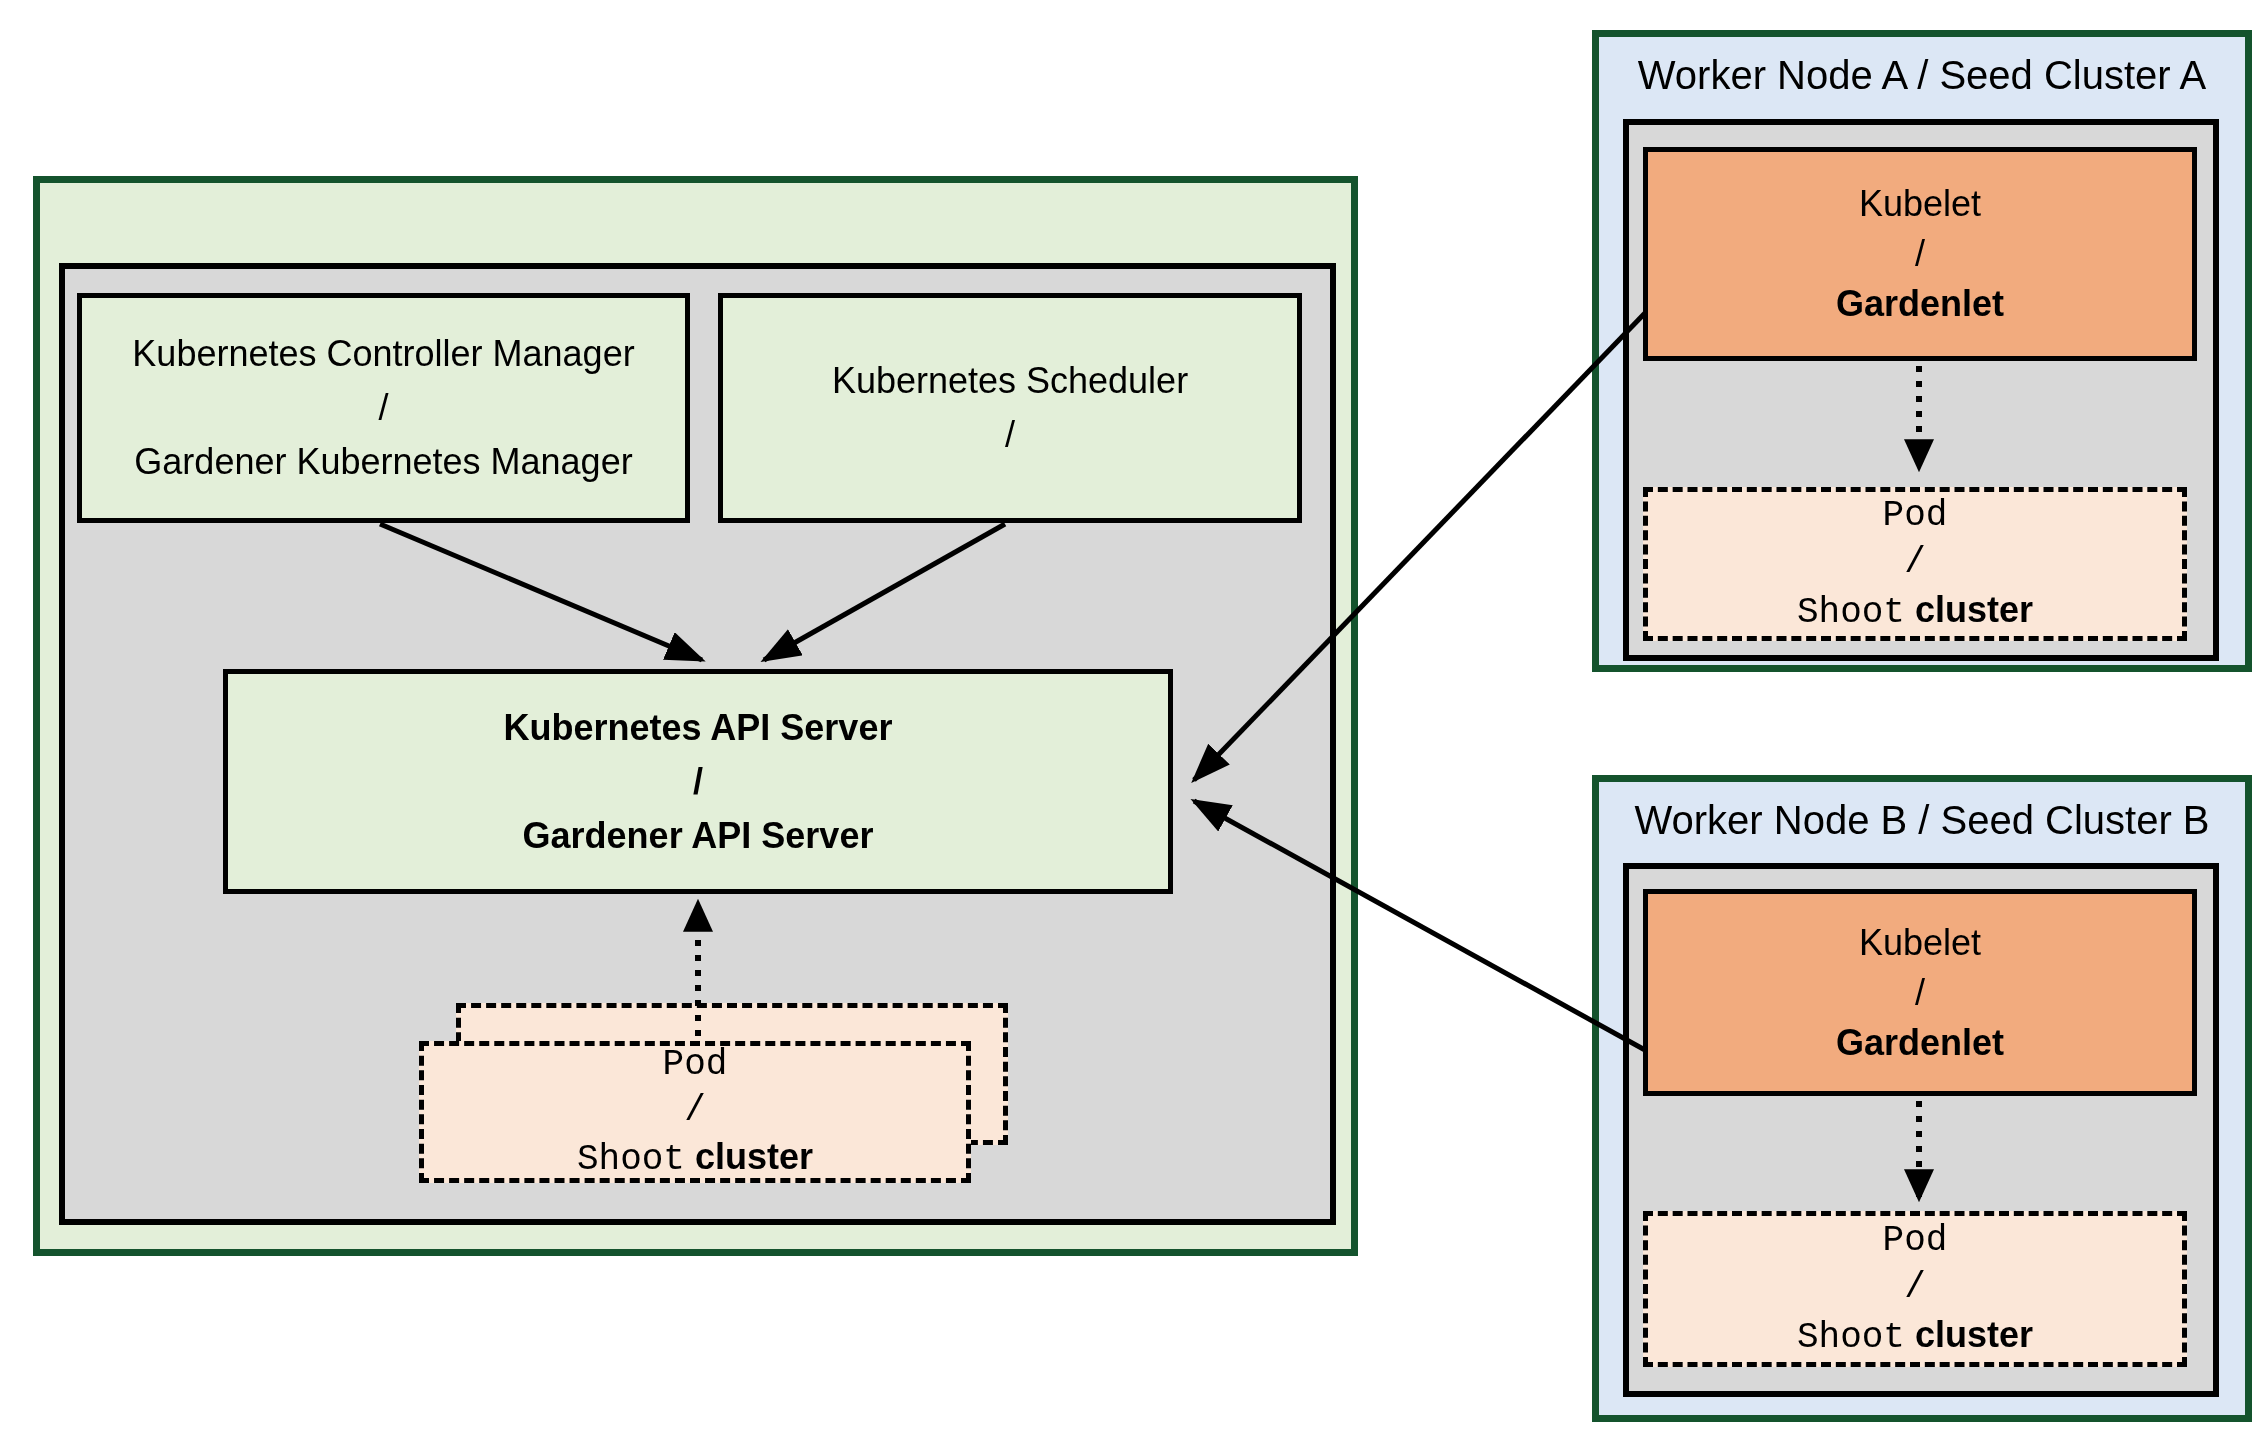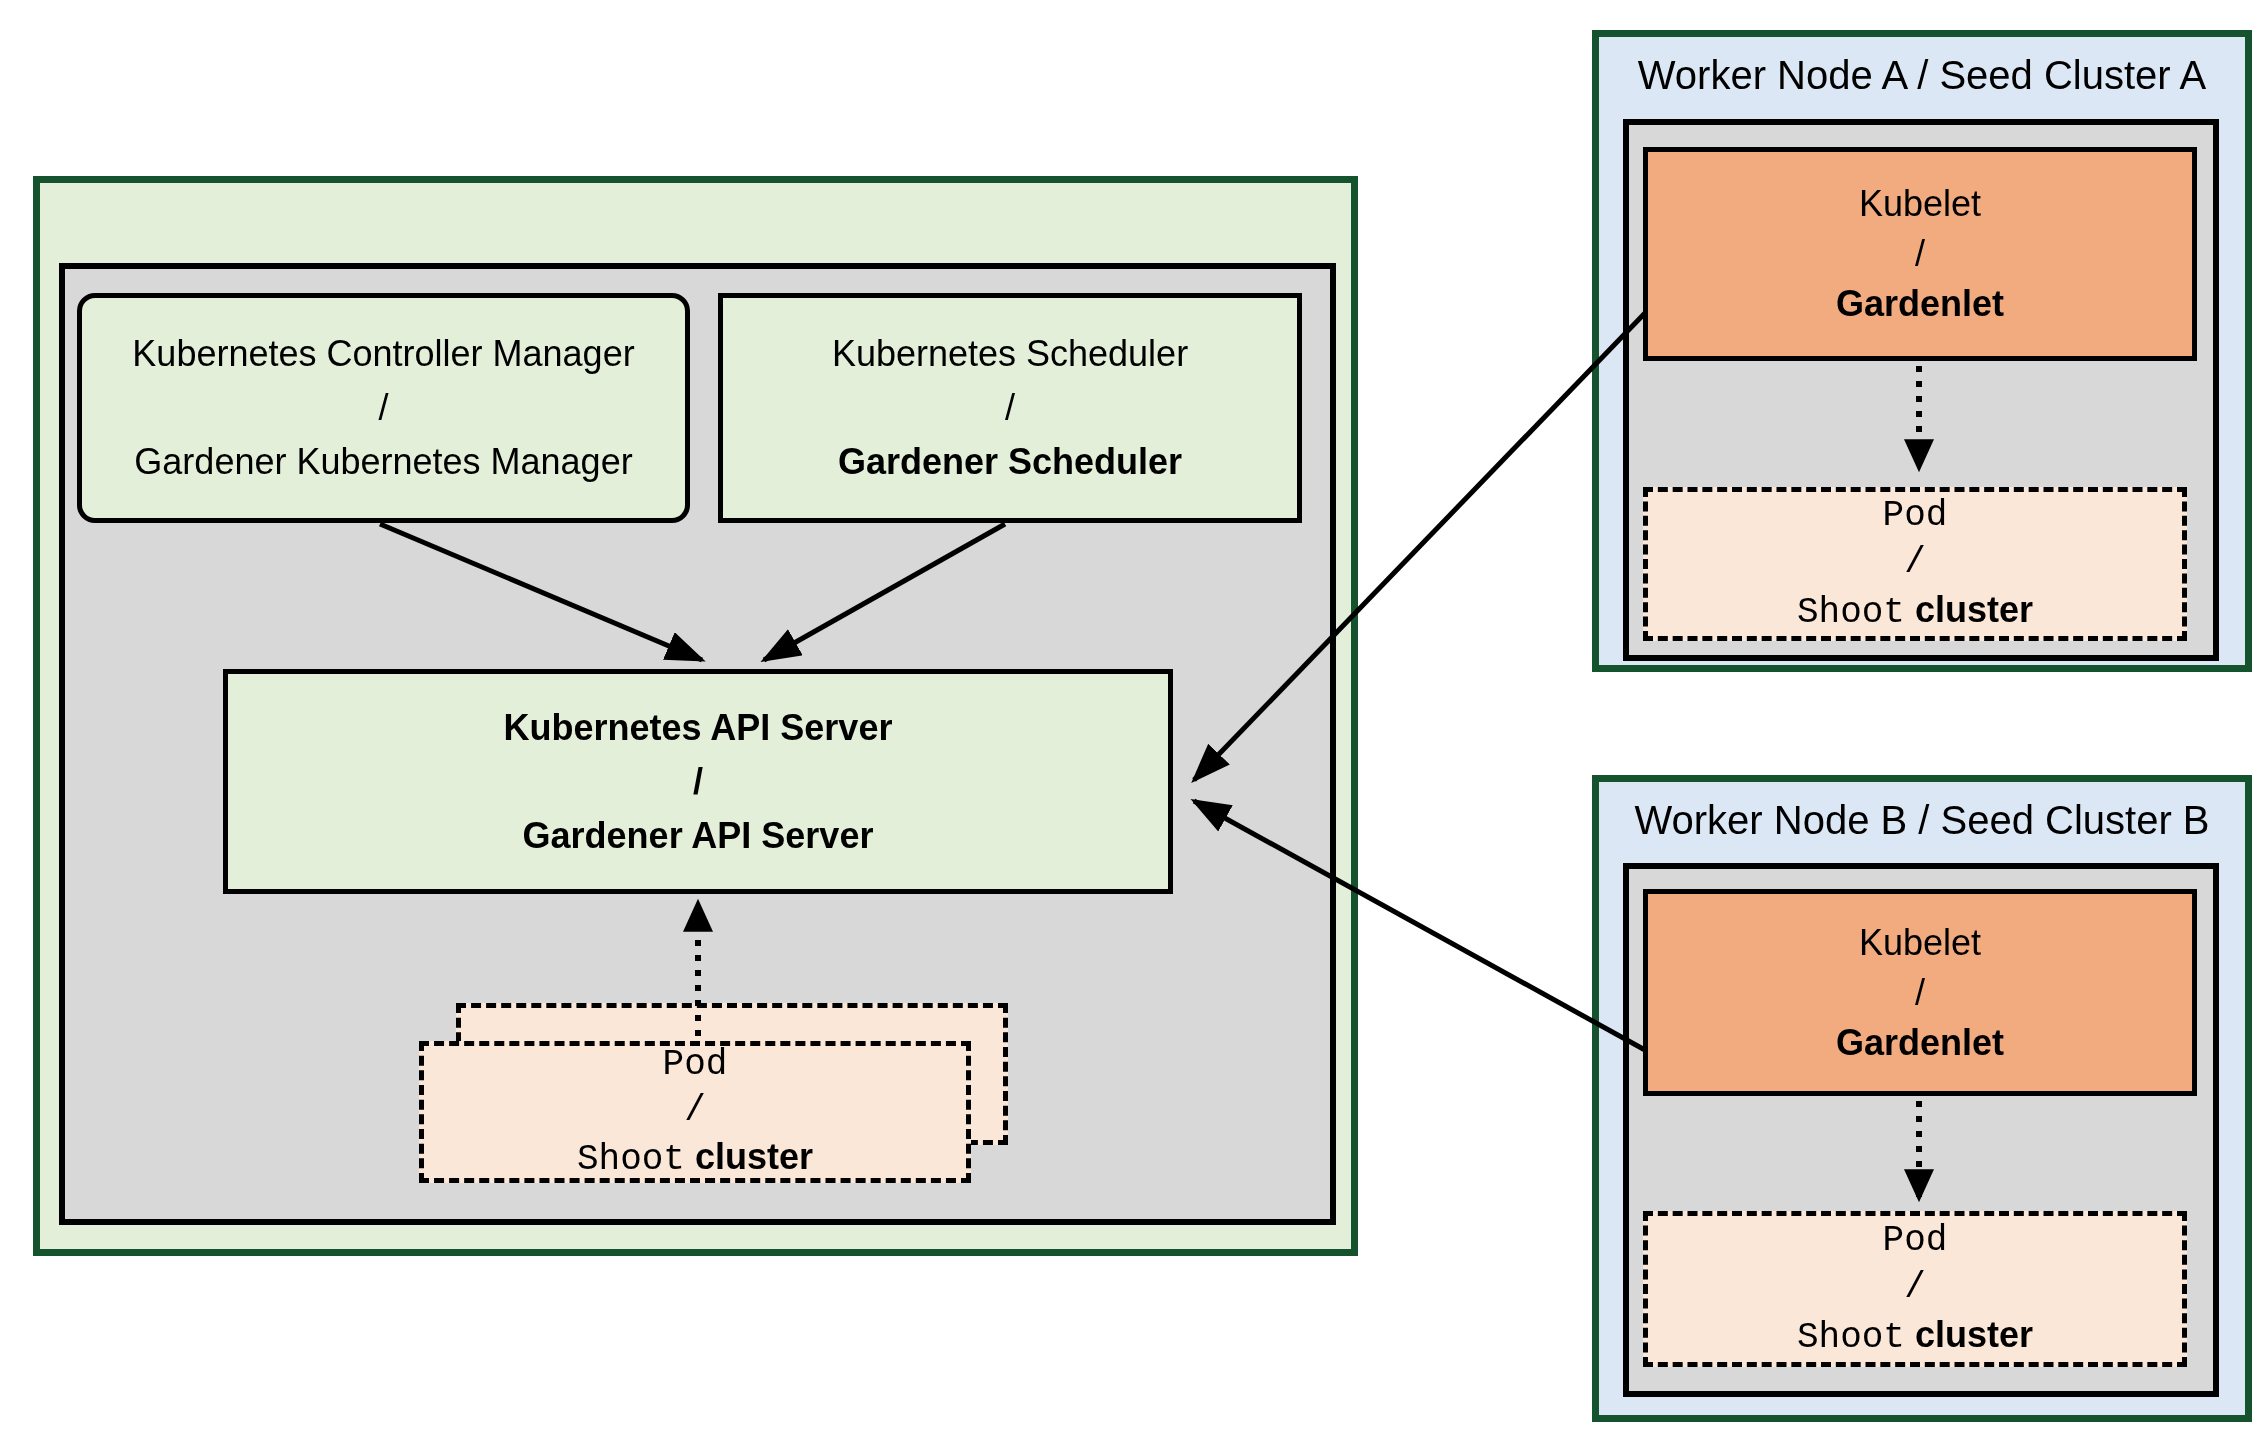--- a/index.html
+++ b/index.html
@@ -27,30 +27,29 @@
   .semi{font-weight:600;}
   svg.overlay{position:absolute;left:0;top:0;z-index:6;pointer-events:none;}
 </style>
 </head>
 <body>
 
 <div class="panel green" style="left:33px;top:176px;width:1325px;height:1080px;">
 
   <div class="gray-inner" style="left:19px;top:80px;width:1277px;height:962px;">
 
-    <div class="node-box green" style="left:12px;top:24px;width:613px;height:230px;border-radius:18px;">
+    <div class="node-box green" style="left:12px;top:24px;width:613px;height:230px;">
       <div class="line">Kubernetes Controller Manager</div>
       <div class="line">/</div>
       <div class="line">Gardener Kubernetes Manager</div>
     </div>
 
     <div class="node-box green" style="left:653px;top:24px;width:584px;height:230px;">
       <div class="line">Kubernetes Scheduler</div>
       <div class="line">/</div>
-      <div class="line bold">Gardener Scheduler</div>
     </div>
 
     <div class="node-box green" style="left:158px;top:400px;width:950px;height:225px;font-weight:bold;">
       <div class="line">Kubernetes API Server</div>
       <div class="line">/</div>
       <div class="line">Gardener API Server</div>
     </div>
 
     <div class="node-box peach dashed" style="left:391px;top:734px;width:552px;height:142px;"></div>
 

